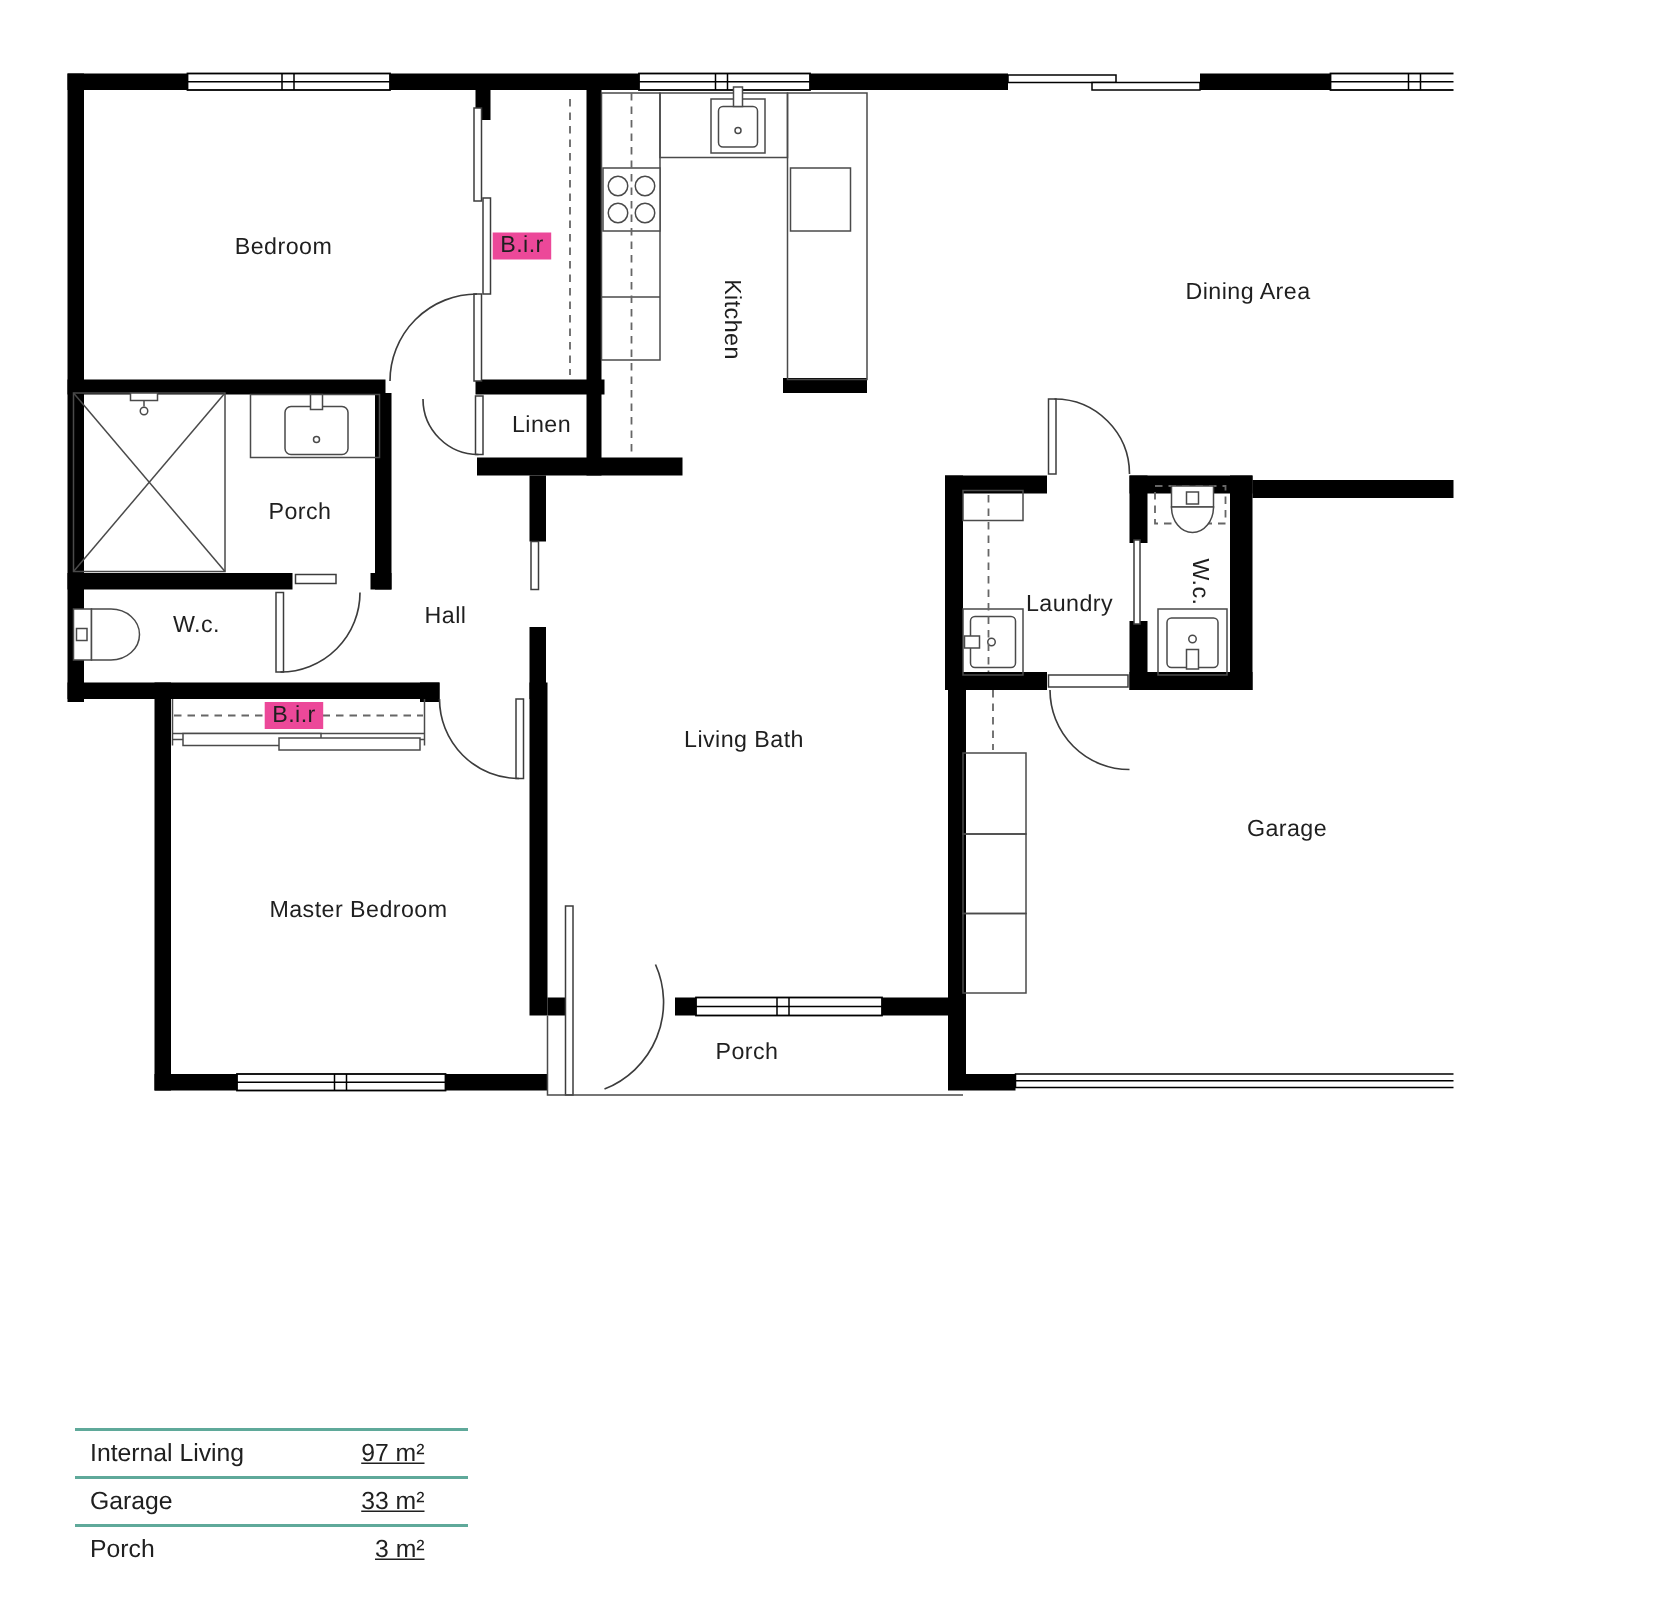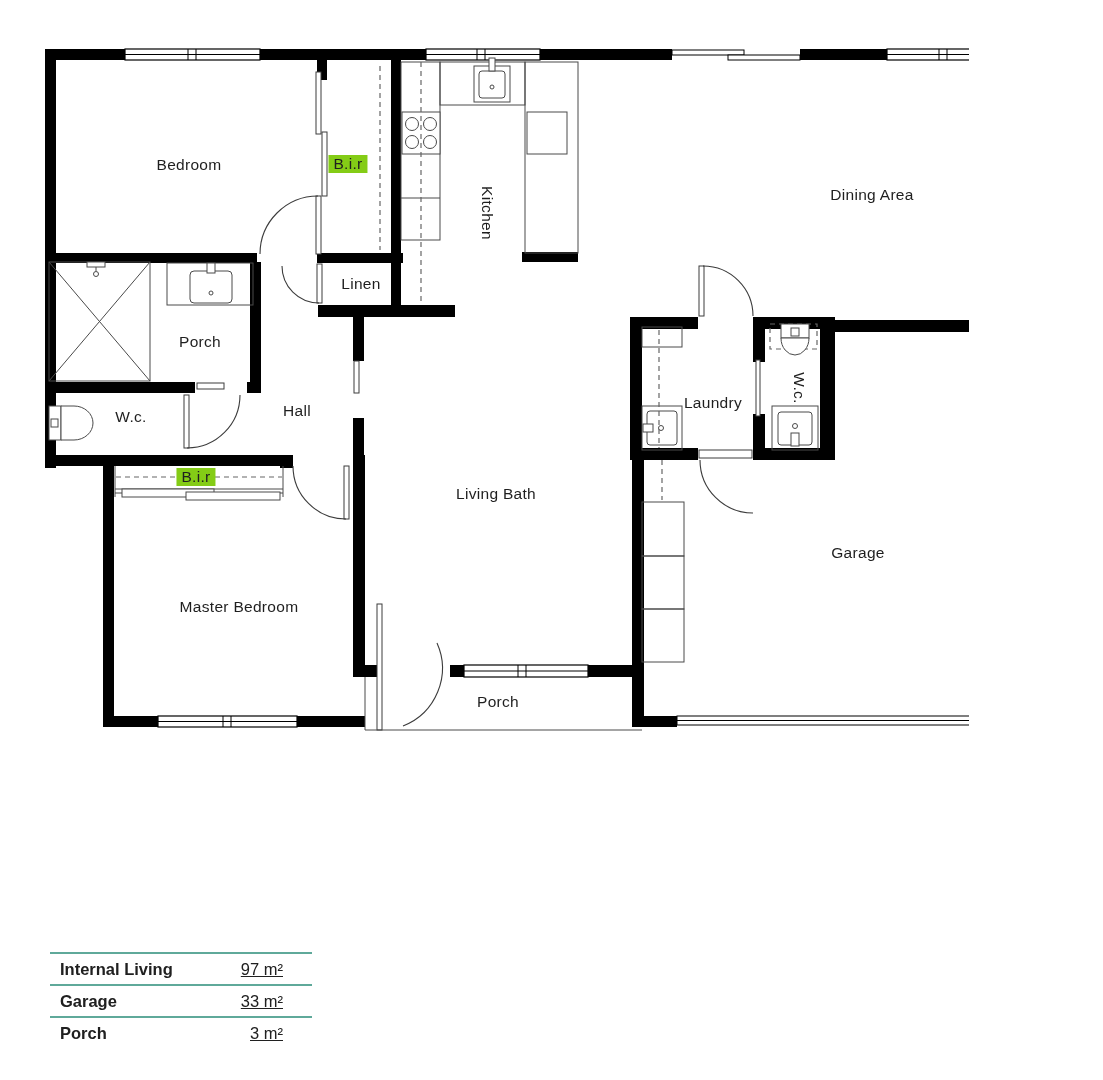--- a/index.html
+++ b/index.html
@@ -10,28 +10,28 @@
   }
   html,body{margin:0;padding:0;background:#ffffff;}
   body{width:1103px;height:1080px;font-family:"Liberation Sans",sans-serif;}
   .plan{position:relative;width:969px;height:1080px;background:#fff;overflow:hidden;}
   .plan svg{position:absolute;left:0;top:0;}
   .room-label{
     position:absolute;transform:translate(-50%,-50%);
     font-size:15.5px;color:var(--text);letter-spacing:.3px;white-space:nowrap;
   }
   .room-label.v{transform:translate(-50%,-50%) rotate(90deg);}
-  .room-label.bg{background:#84cc16;padding:0 5px;}
+  .room-label.bg{background:#ec4899;padding:0 5px;}
   .area-table{position:absolute;left:50px;top:952px;width:262px;}
   .area-row{
     display:flex;justify-content:space-between;align-items:center;
     height:30px;border-top:2px solid var(--accent);
     font-size:16.5px;color:#202020;
   }
-  .area-row .lbl{padding-left:10px;font-weight:bold;}
+  .area-row .lbl{padding-left:10px;}
   .area-row .val{padding-right:29px;text-decoration:underline;}
   .area-row.total{font-weight:bold;color:#101010;}
   
   .wall{fill:var(--wall);}
   .thin{fill:none;stroke:var(--fixture);stroke-width:1;}
   .thinf{fill:#ffffff;stroke:var(--fixture);stroke-width:1;}
   .door{fill:none;stroke:#3c3c3c;stroke-width:1.1;}
   .leaf{fill:#ffffff;stroke:#3c3c3c;stroke-width:1;}
   .win{fill:#ffffff;stroke:#000000;stroke-width:1.2;}
   .winl{fill:none;stroke:#000000;stroke-width:1;}
@@ -255,21 +255,21 @@
 
   <g>
     <path class="thin" d="M365,677 V730 H642"></path>
   </g>
 
 </svg>
 
 <div class="room-label" style="left:189px;top:165px">Bedroom</div>
 <div class="room-label bg" style="left:348px;top:164px">B.i.r</div>
 <div class="room-label v" style="left:487px;top:213px">Kitchen</div>
-<div class="room-label" style="left:872px;top:195px">Dining Area</div>
+<div class="room-label" style="left:832px;top:195px">Dining Area</div>
 <div class="room-label" style="left:361px;top:284px">Linen</div>
 <div class="room-label" style="left:200px;top:342px">Porch</div>
 <div class="room-label" style="left:131px;top:417px">W.c.</div>
 <div class="room-label" style="left:297px;top:411px">Hall</div>
 <div class="room-label" style="left:713px;top:403px">Laundry</div>
 <div class="room-label v" style="left:799px;top:388px">W.c.</div>
 <div class="room-label" style="left:496px;top:494px">Living Bath</div>
 <div class="room-label bg" style="left:196px;top:477px">B.i.r</div>
 <div class="room-label" style="left:239px;top:607px">Master Bedroom</div>
 <div class="room-label" style="left:858px;top:553px">Garage</div>

